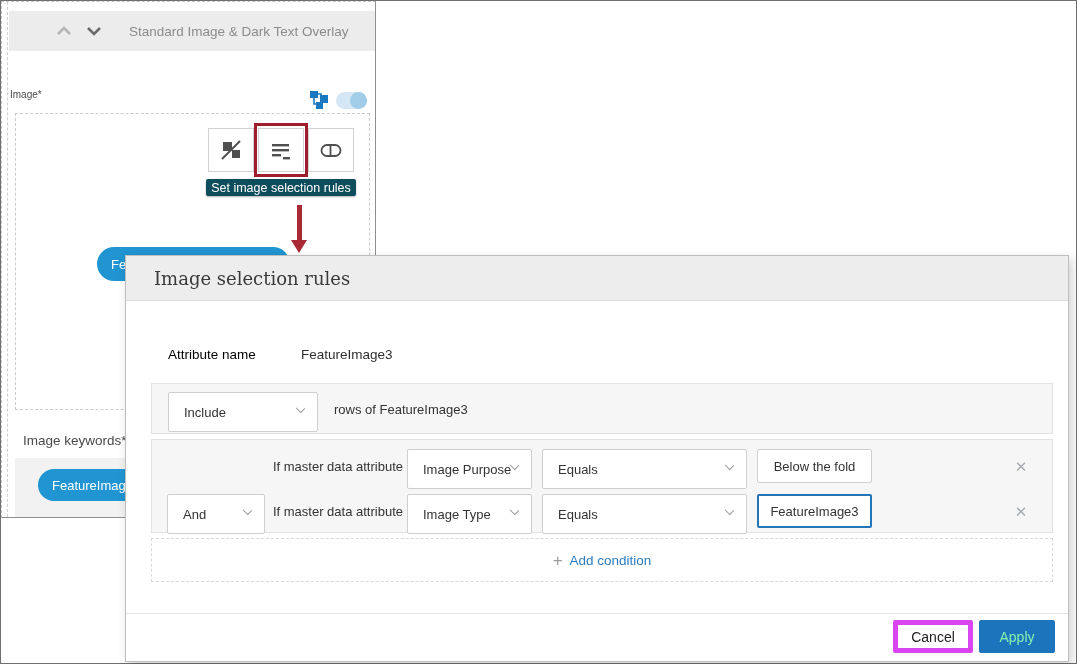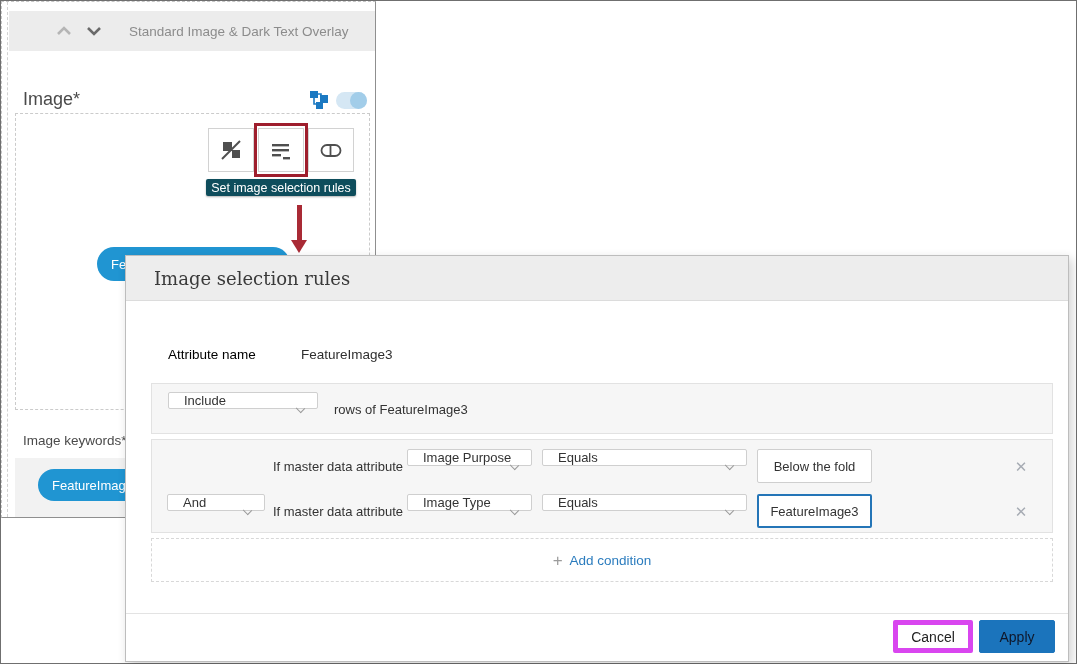--- a/index.html
+++ b/index.html
@@ -22,21 +22,21 @@
   .panel-header{
     position:absolute; left:7px; right:0; top:9px; height:40px; background:#ececec;
     display:flex; align-items:center; padding-left:12px;
   }
   .hdr-icon{ display:inline-flex; align-items:center; margin-right:12px; }
   .drag-bars{ width:22px; }
   .drag-bars div{ height:3px; background:#7d7d7d; border-radius:1px; }
   .drag-bars div + div{ margin-top:4px; }
   .panel-title{ margin-left:14px; font-size:13.5px; color:#8c8c8c; white-space:nowrap; }
 
-  .image-label{ position:absolute; left:21px; top:87px; font-size:18px; color:#4a4a4a; }
+  .image-label{ position:absolute; left:8px; top:87px; font-size:10px; color:#4a4a4a; }
   .tree-icon{ position:absolute; left:306px; top:87px; }
   .toggle{ position:absolute; left:334px; top:90px; width:31px; height:17px; border-radius:9px; background:#d5e7f4; }
   .toggle .knob{ position:absolute; right:0; top:0; width:17px; height:17px; border-radius:50%; background:#a2cde9; }
 
   .dropzone{
     position:absolute; left:13px; top:111px; width:355px; height:297px;
     border:1px dashed #cbcbcb;
   }
   .tbtn{
     position:absolute; top:14px; width:46px; height:44px; background:#fff;
@@ -81,21 +81,21 @@
   .attr-label{ position:absolute; left:42px; top:91px; font-size:13.5px; color:#000000; }
   .attr-value{ position:absolute; left:175px; top:91px; font-size:13.5px; color:#2f2f2f; }
 
   .sect{ position:absolute; left:25px; width:902px; background:#f6f6f6; border:1px solid #e2e2e2; }
   .include-sect{ top:127px; height:51px; }
   .cond-sect{ top:183px; height:94px; }
   .add-sect{ position:absolute; left:25px; top:282px; width:902px; height:44px; background:#fff; border:1px dashed #d8d8d8;
     display:flex; align-items:center; justify-content:center; gap:7px; }
 
   .select{
-    position:absolute; height:17px; background:#fff; border:1px solid #cfcfcf; border-radius:2px;
+    position:absolute; height:40px; background:#fff; border:1px solid #cfcfcf; border-radius:2px;
     display:flex; align-items:center; padding-left:15px; font-size:13px; color:#333; cursor:default;
   }
   .chev{
     position:absolute; right:13px; top:12px; width:7px; height:7px;
     border-right:1.6px solid #9a9a9a; border-bottom:1.6px solid #9a9a9a;
     transform:rotate(45deg) scaleY(.9);
   }
   .include-select{ left:16px; top:8px; width:150px; }
   .include-suffix{ position:absolute; left:182px; top:18px; font-size:13px; color:#333; }
 
@@ -117,21 +117,21 @@
     color:#a6abb3; font-size:15px; cursor:pointer;
   }
   .plus-glyph{ color:#9b9b9b; font-size:17px; line-height:1; }
   .add-label{ color:#2b7cbe; font-size:13.5px; cursor:pointer; }
 
   .dlg-footer-line{ position:absolute; left:0; right:0; top:357px; border-top:1px solid #e3e3e3; }
   .btn{ position:absolute; top:364px; height:33px; border-radius:2px; font-size:14px;
     display:flex; align-items:center; justify-content:center; cursor:pointer;
     font-family:"Liberation Sans", sans-serif; }
   .btn-cancel{ left:767px; width:80px; background:#fff; border:5px solid #d946ef; color:#222; }
-  .btn-apply{ left:853px; width:76px; background:#1b74bc; border:1px solid #1b74bc; color:#0f172a; }
+  .btn-apply{ left:853px; width:76px; background:#1b74bc; border:1px solid #1b74bc; color:#86efac; }
 </style>
 </head>
 <body>
 
 <div class="stage">
 
   <div class="panel">
     <div class="inner-dash"></div>
 
     <div class="panel-header">

